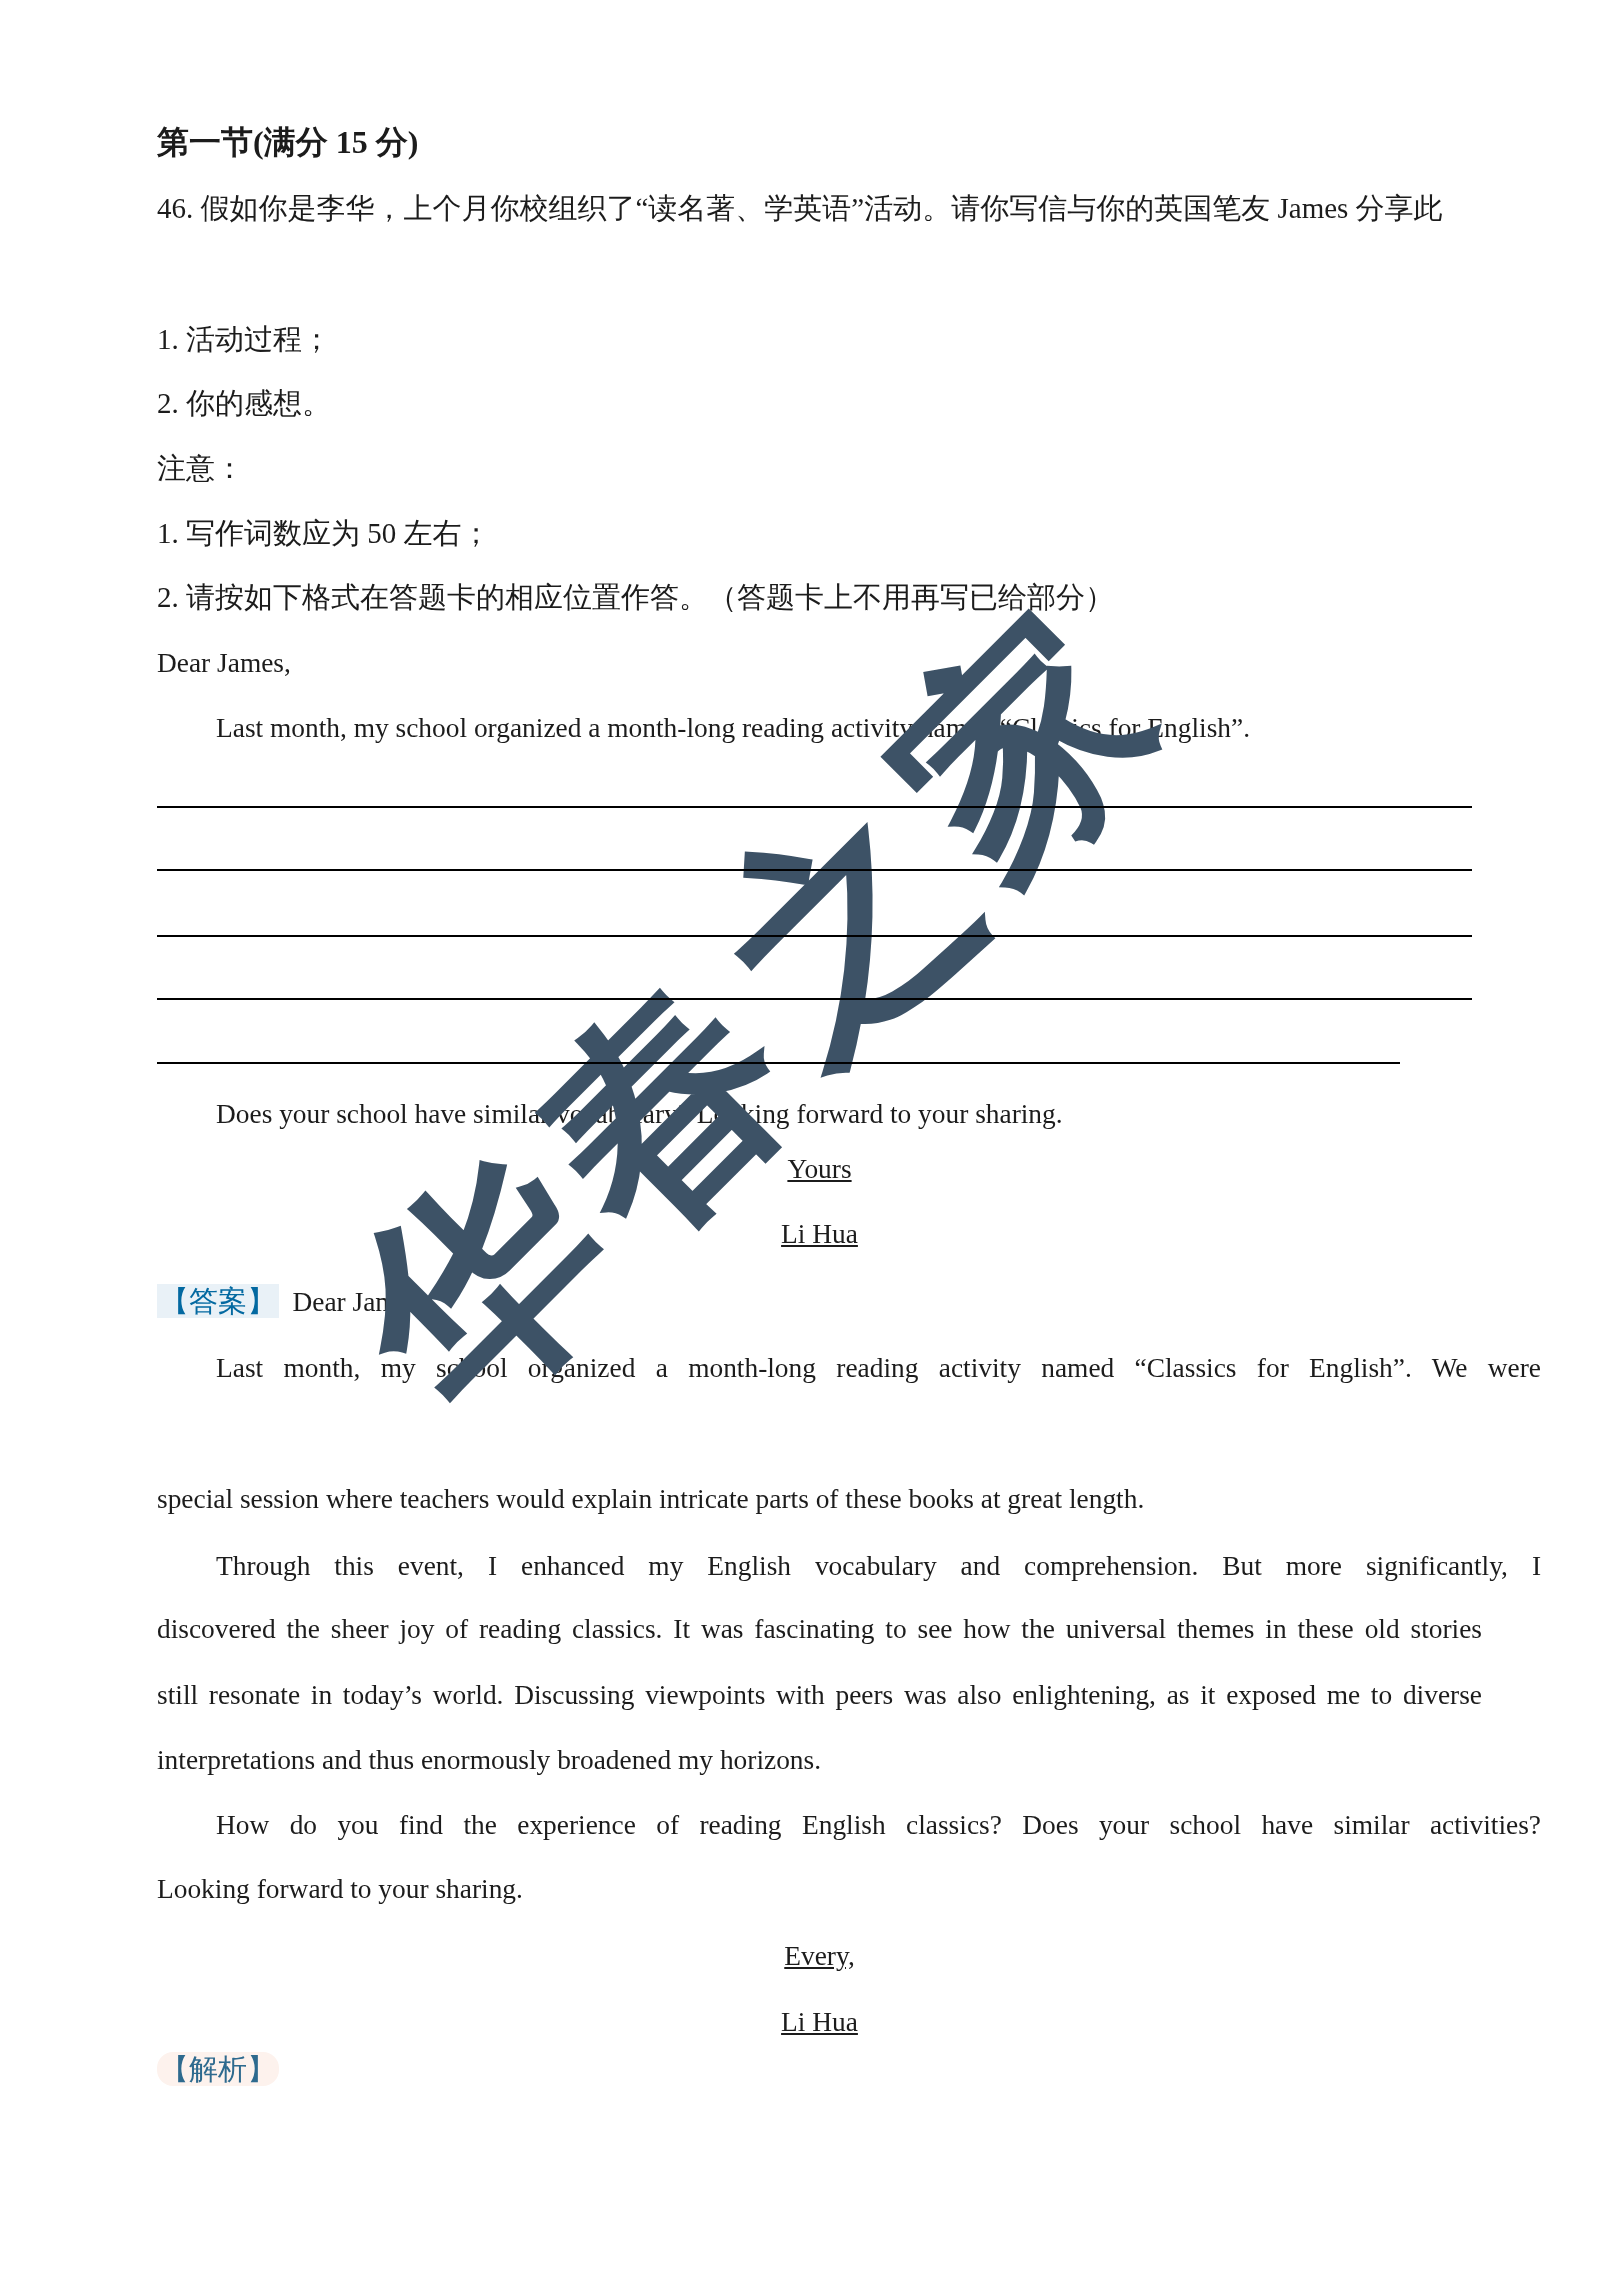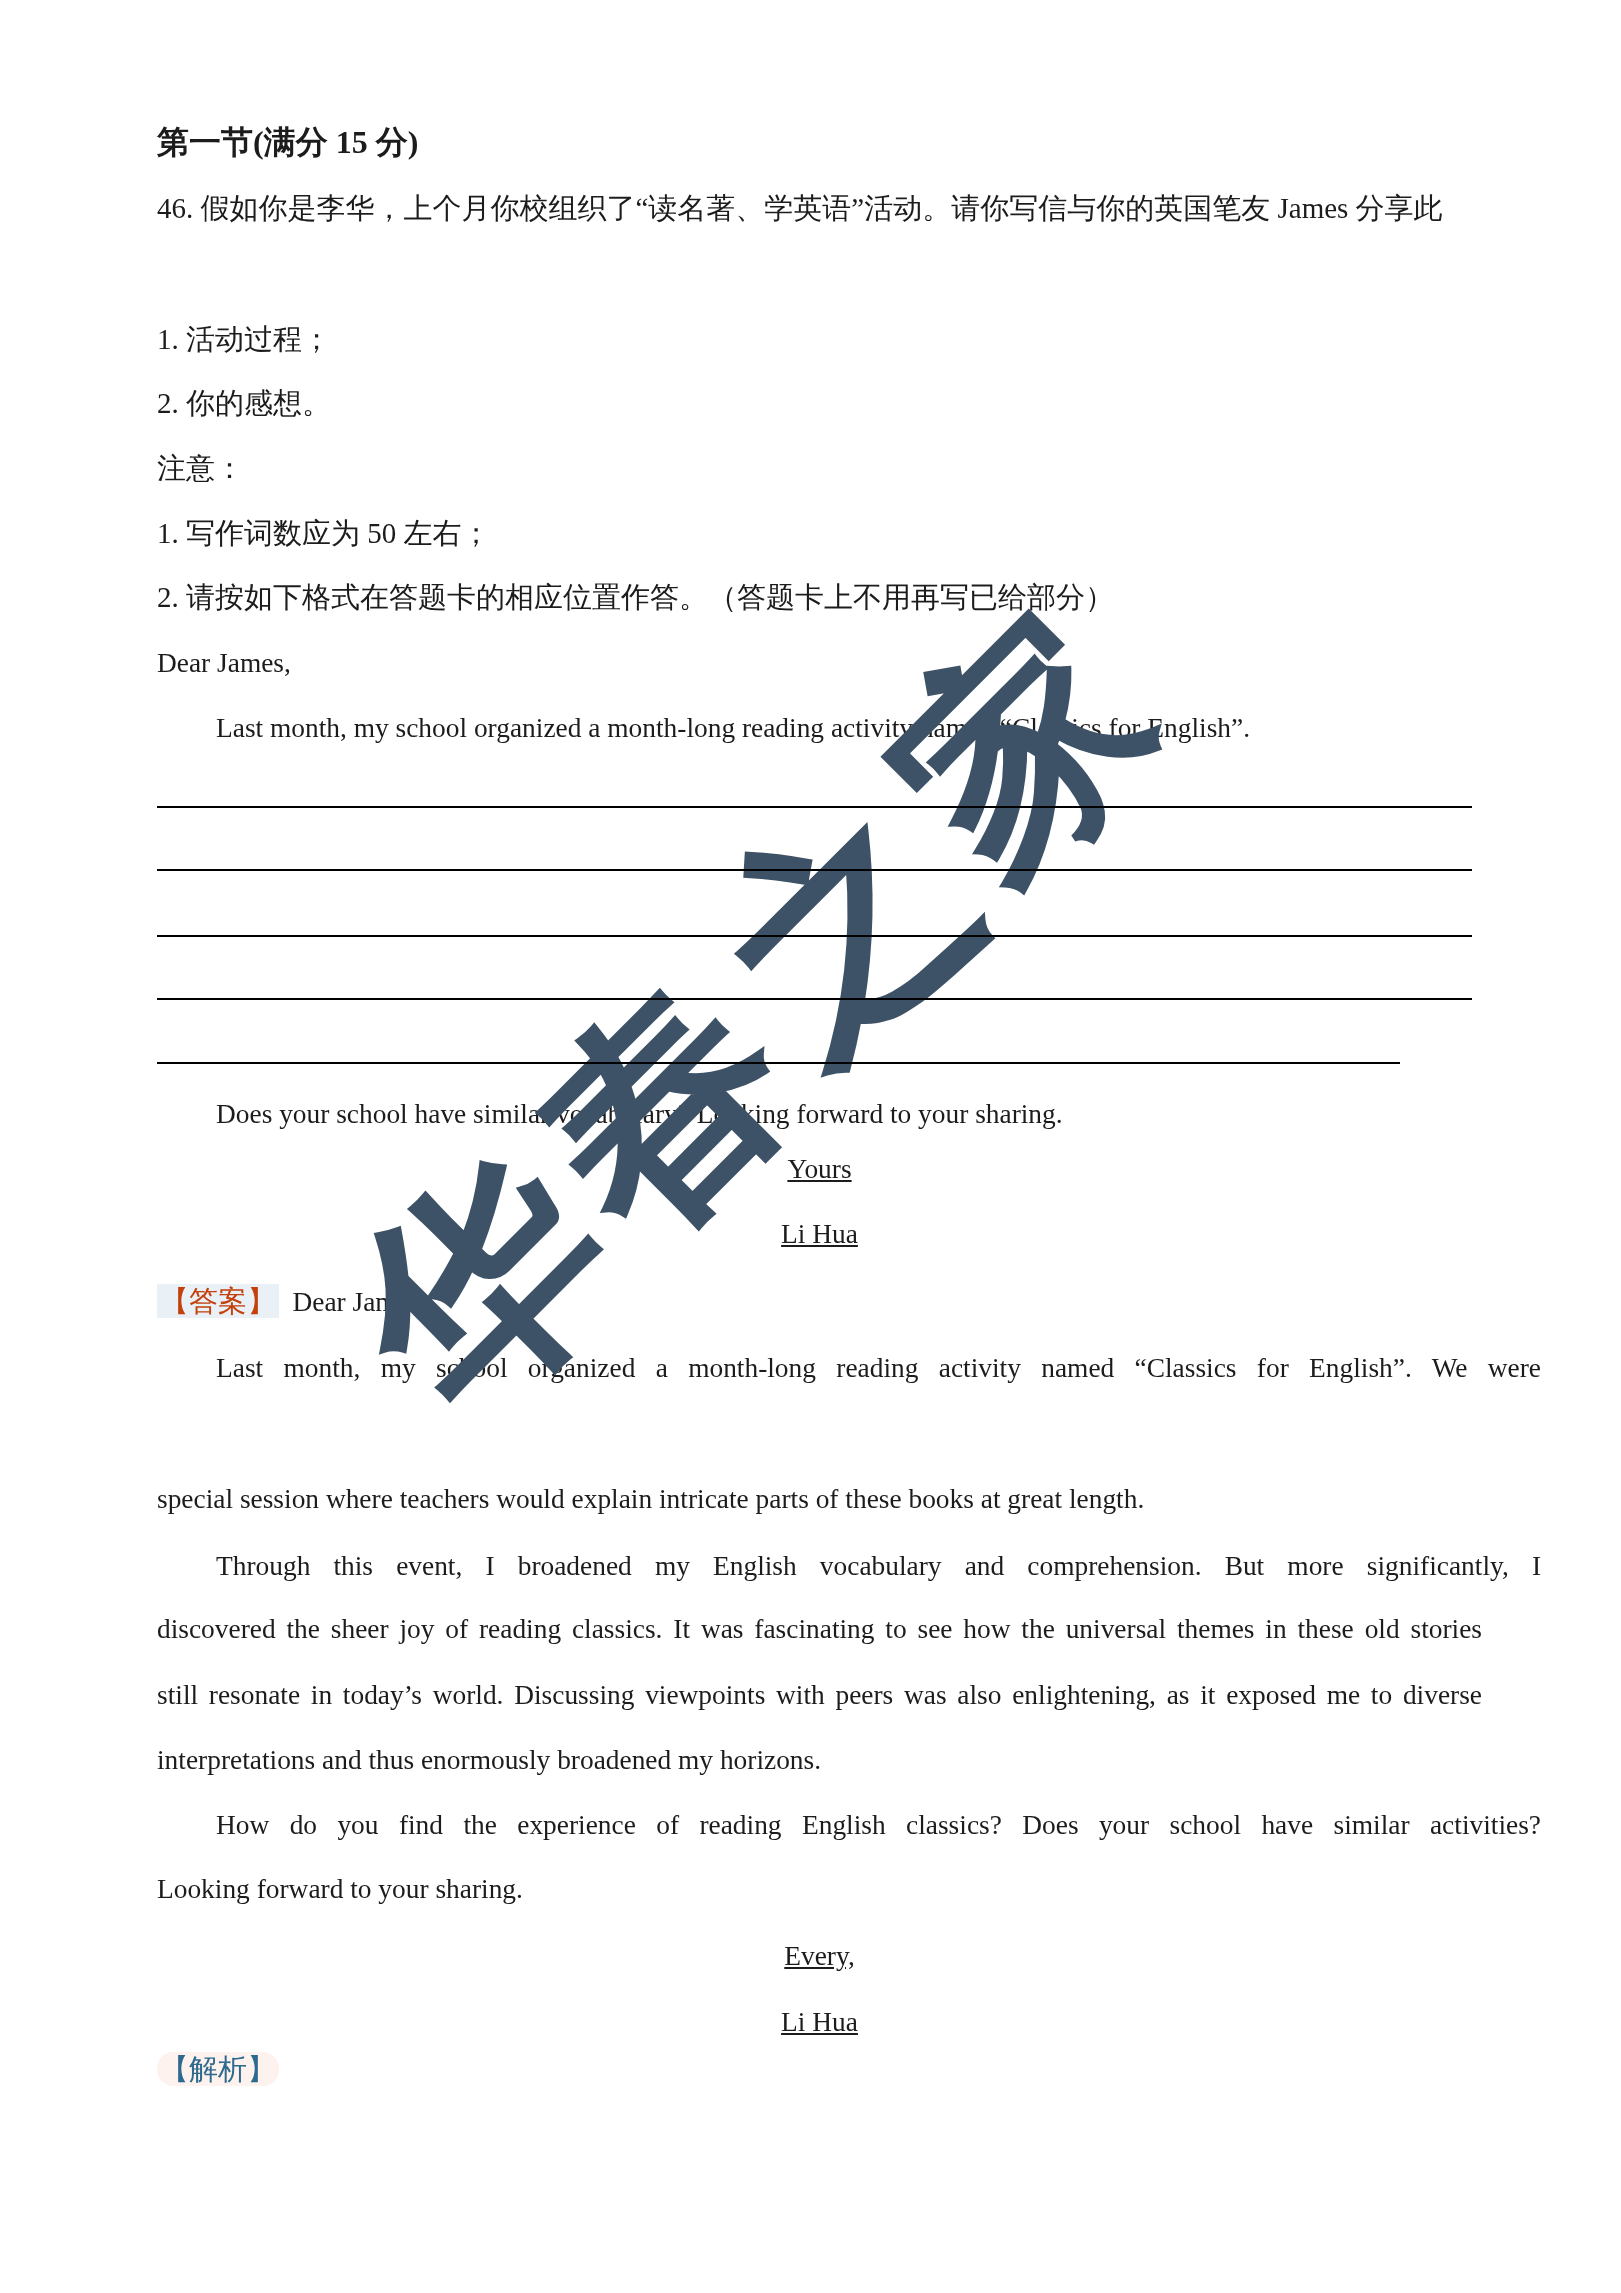--- a/index.html
+++ b/index.html
@@ -82,27 +82,27 @@
   <div class="wline" style="top:869px;left:147px;width:1315px;"></div>
   <div class="wline" style="top:935px;left:147px;width:1315px;"></div>
   <div class="wline" style="top:998px;left:147px;width:1315px;"></div>
   <div class="wline" style="top:1062px;left:147px;width:1243px;"></div>
 
   <div class="line en indent" style="top:1092px">Does your school have similar vocabulary? Looking forward to your sharing.</div>
   <div class="line en right" style="top:1147px">Yours</div>
   <div class="line en right" style="top:1212px">Li Hua</div>
 
   <div class="line en" style="top:1279px">
-    <span class="lbl lbl-answer" style="color: #c2410c;">【答案】</span><span class="en">Dear James,</span>
+    <span class="lbl lbl-answer" style="color: #0369a1;">【答案】</span><span class="en">Dear James,</span>
   </div>
 
   <div class="line en indent just" style="top:1346px">Last month, my school organized a month-long reading activity named “Classics for English”. We were</div>
   <div class="line en" style="top:1477px">special session where teachers would explain intricate parts of these books at great length.</div>
 
-  <div class="line en indent just" style="top:1544px">Through this event, I broadened my English vocabulary and comprehension. But more significantly, I</div>
+  <div class="line en indent just" style="top:1544px">Through this event, I enhanced my English vocabulary and comprehension. But more significantly, I</div>
   <div class="line en just" style="top:1607px">discovered the sheer joy of reading classics. It was fascinating to see how the universal themes in these old stories</div>
   <div class="line en just" style="top:1673px">still resonate in today’s world. Discussing viewpoints with peers was also enlightening, as it exposed me to diverse</div>
   <div class="line en" style="top:1738px">interpretations and thus enormously broadened my horizons.</div>
 
   <div class="line en indent just" style="top:1803px">How do you find the experience of reading English classics? Does your school have similar activities?</div>
   <div class="line en" style="top:1867px">Looking forward to your sharing.</div>
 
   <div class="line en right" style="top:1934px">Every,</div>
   <div class="line en right" style="top:2000px">Li Hua</div>
 

